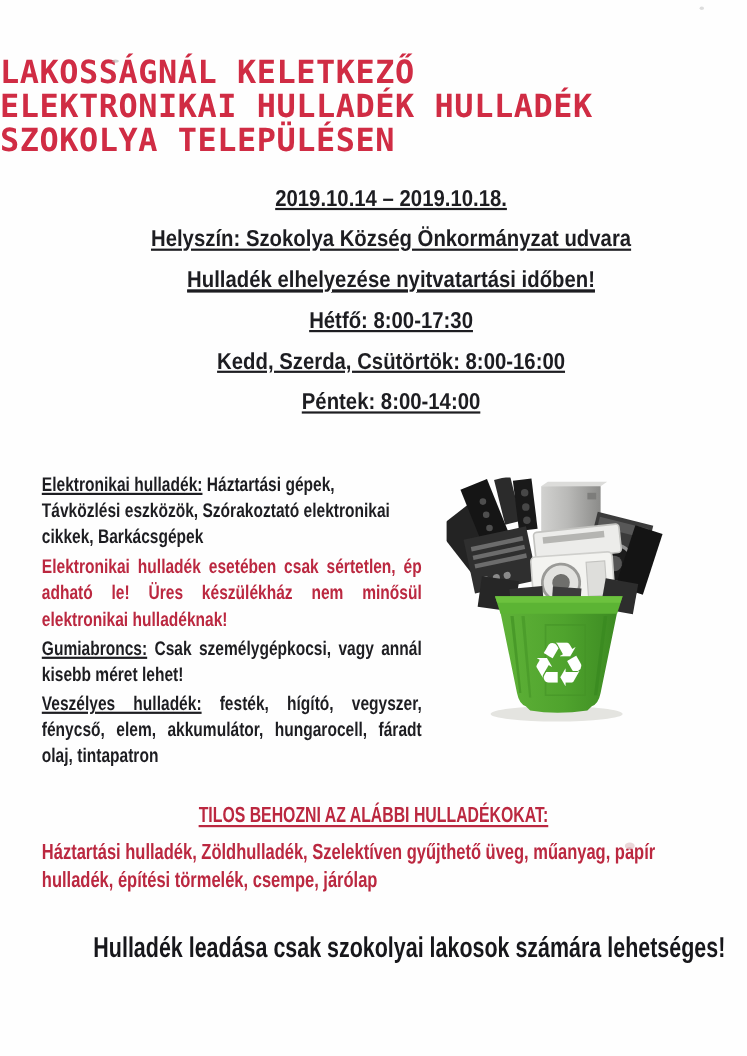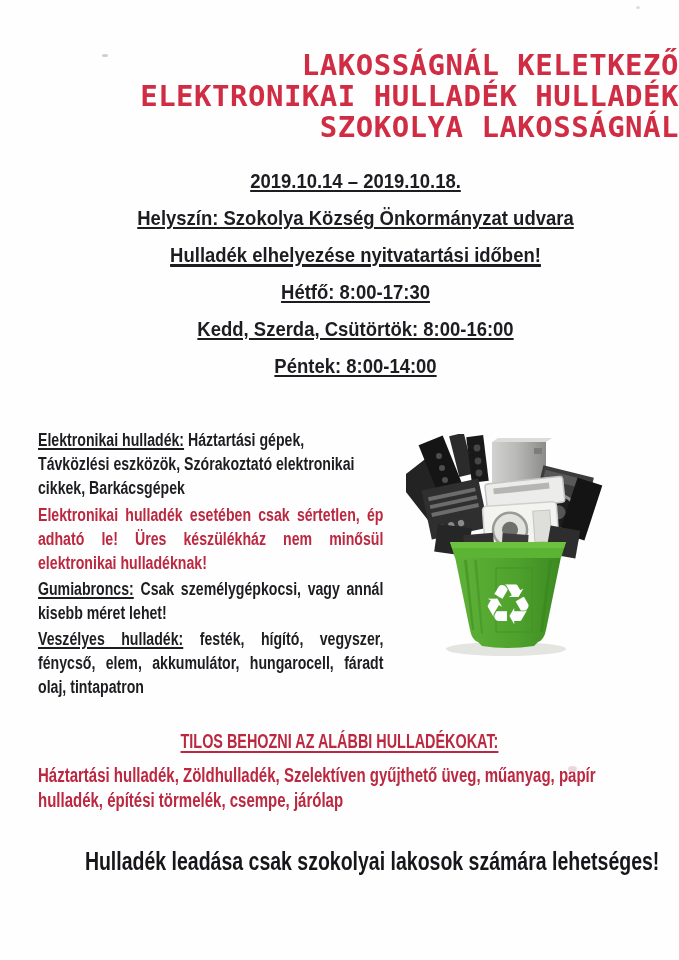--- a/index.html
+++ b/index.html
@@ -3,21 +3,21 @@
 <meta charset="utf-8">
 <style>
   html,body{margin:0;padding:0;background:#ffffff;}
   .page{
     position:relative;width:679px;height:960px;background:#fefefe;
     font-family:"Liberation Sans",sans-serif;font-weight:bold;color:#1d1d21;
     overflow:hidden;
   }
   
   .title{
-    position:absolute;top:31px;left:0;width:679px;text-align:right;
+    position:absolute;top:31px;left:0;width:679px;text-align:left;
     font-family:"DejaVu Sans Mono",monospace;font-weight:bold;
     font-size:29px;line-height:31px;letter-spacing:.5px;color:#d02c44;
   }
   
   .center-block{position:absolute;top:169px;left:16px;width:679px;text-align:center;text-decoration:underline;}
   .c{
     height:24px;line-height:24px;margin-bottom:13px;font-size:21px;
     transform:scaleX(.88);transform-origin:50% 0;white-space:nowrap;
   }
   .u{text-decoration:underline;text-decoration-thickness:2px;text-underline-offset:3px;}
@@ -56,21 +56,21 @@
   .a3{left:636px;top:6px;width:4px;height:3px;background:#cfcfcf;opacity:.7;}
 </style>
 </head>
 <body>
 
 <div class="page">
 
   <h1 class="title">
     <div>LAKOSSÁGNÁL KELETKEZŐ</div>
     <div>ELEKTRONIKAI HULLADÉK HULLADÉK</div>
-    <div>SZOKOLYA LAKOSSÁGNÁL</div>
+    <div>SZOKOLYA TELEPÜLÉSEN</div>
   </h1>
 
   <div class="center-block">
     <div class="c">2019.10.14 – 2019.10.18.</div>
     <div class="c">Helyszín: Szokolya Község Önkormányzat udvara</div>
     <div class="c u">Hulladék elhelyezése nyitvatartási időben!</div>
     <div class="c">Hétfő: 8:00-17:30</div>
     <div class="c">Kedd, Szerda, Csütörtök: 8:00-16:00</div>
     <div class="c">Péntek: 8:00-14:00</div>
   </div>

